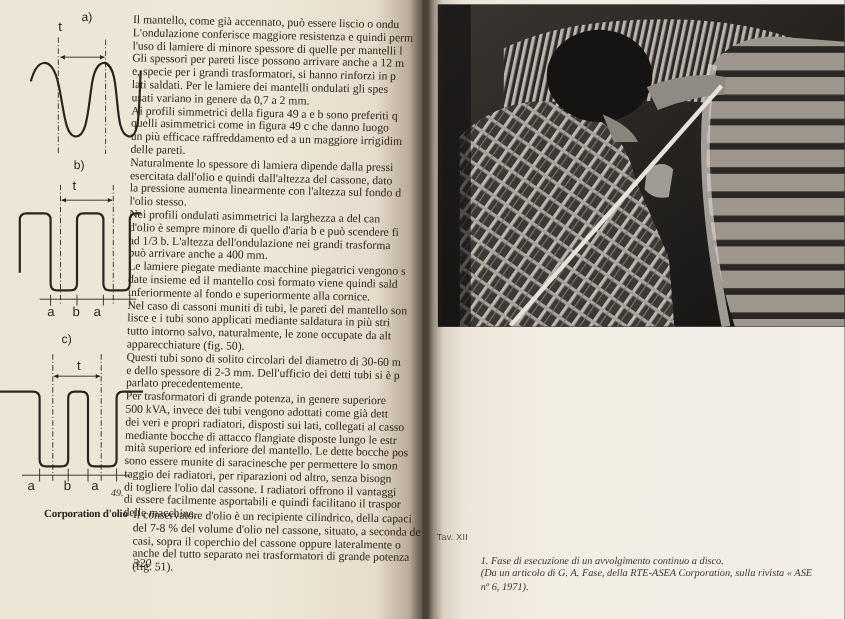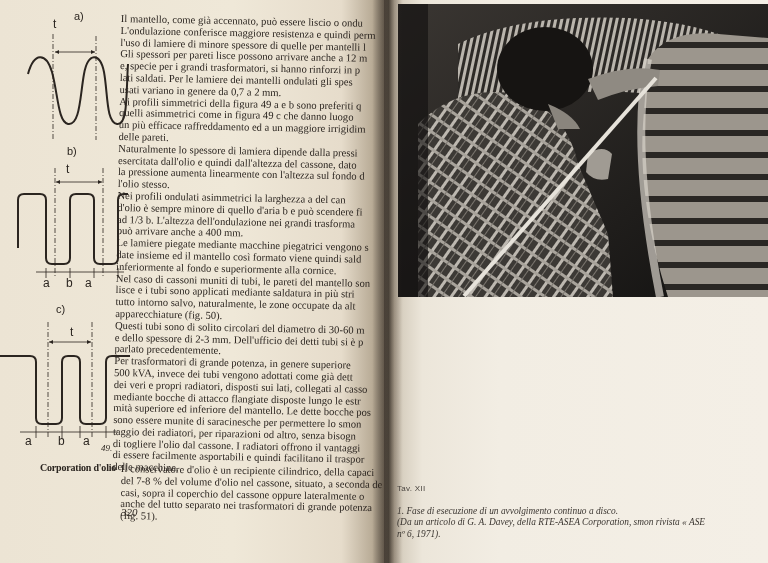--- a/index.html
+++ b/index.html
@@ -62,21 +62,21 @@
   .plate-label {
     position:absolute; left:397px; top:484px;
     font-family:"Liberation Sans",sans-serif; font-weight:normal; font-size:8px; color:#4a4540;
     letter-spacing:0.3px;
   }
   .caption {
     position:absolute; left:397px; top:506px; width:371px;
     font-family:"Liberation Serif",serif; font-style:italic; font-size:9.4px; line-height:11.4px; color:#3a3530;
     white-space:nowrap; overflow:hidden;
   }
-  .caption .ln { display:block; overflow:hidden; }
+  .caption .ln { display:block; overflow:hidden;padding-left:40px; }
   .gutter-shadow {
     position:absolute; left:372px; top:0; width:30px; height:563px;
     background: linear-gradient(to right, rgba(0,0,0,0) 0%, rgba(40,30,20,0.35) 40%, rgba(20,15,10,0.55) 55%, rgba(60,50,40,0.2) 75%, rgba(0,0,0,0) 100%);
     pointer-events:none;
   }
 </style>
 </head>
 <body>
 
 <div class="spread">
@@ -238,17 +238,17 @@
       <rect x="0" y="0" width="30" height="293" fill="#0f0e0d" opacity="0.6"></rect>
     </svg>
   </div>
 
   <div class="gutter-shadow"></div>
 
   <span class="plate-label">Tav. XII</span>
 
   <div class="caption">
     <span class="ln">1. Fase di esecuzione di un avvolgimento continuo a disco.</span>
-    <span class="ln">(Da un articolo di G. A. Davey, della RTE-ASEA Corporation, smon rivista « ASE</span>
+    <span class="ln">(Da un articolo di G. A. Fase, della RTE-ASEA Corporation, sulla rivista « ASE</span>
     <span class="ln">nº 6, 1971).</span>
   </div>
 
 </div>
 
 </body></html>

